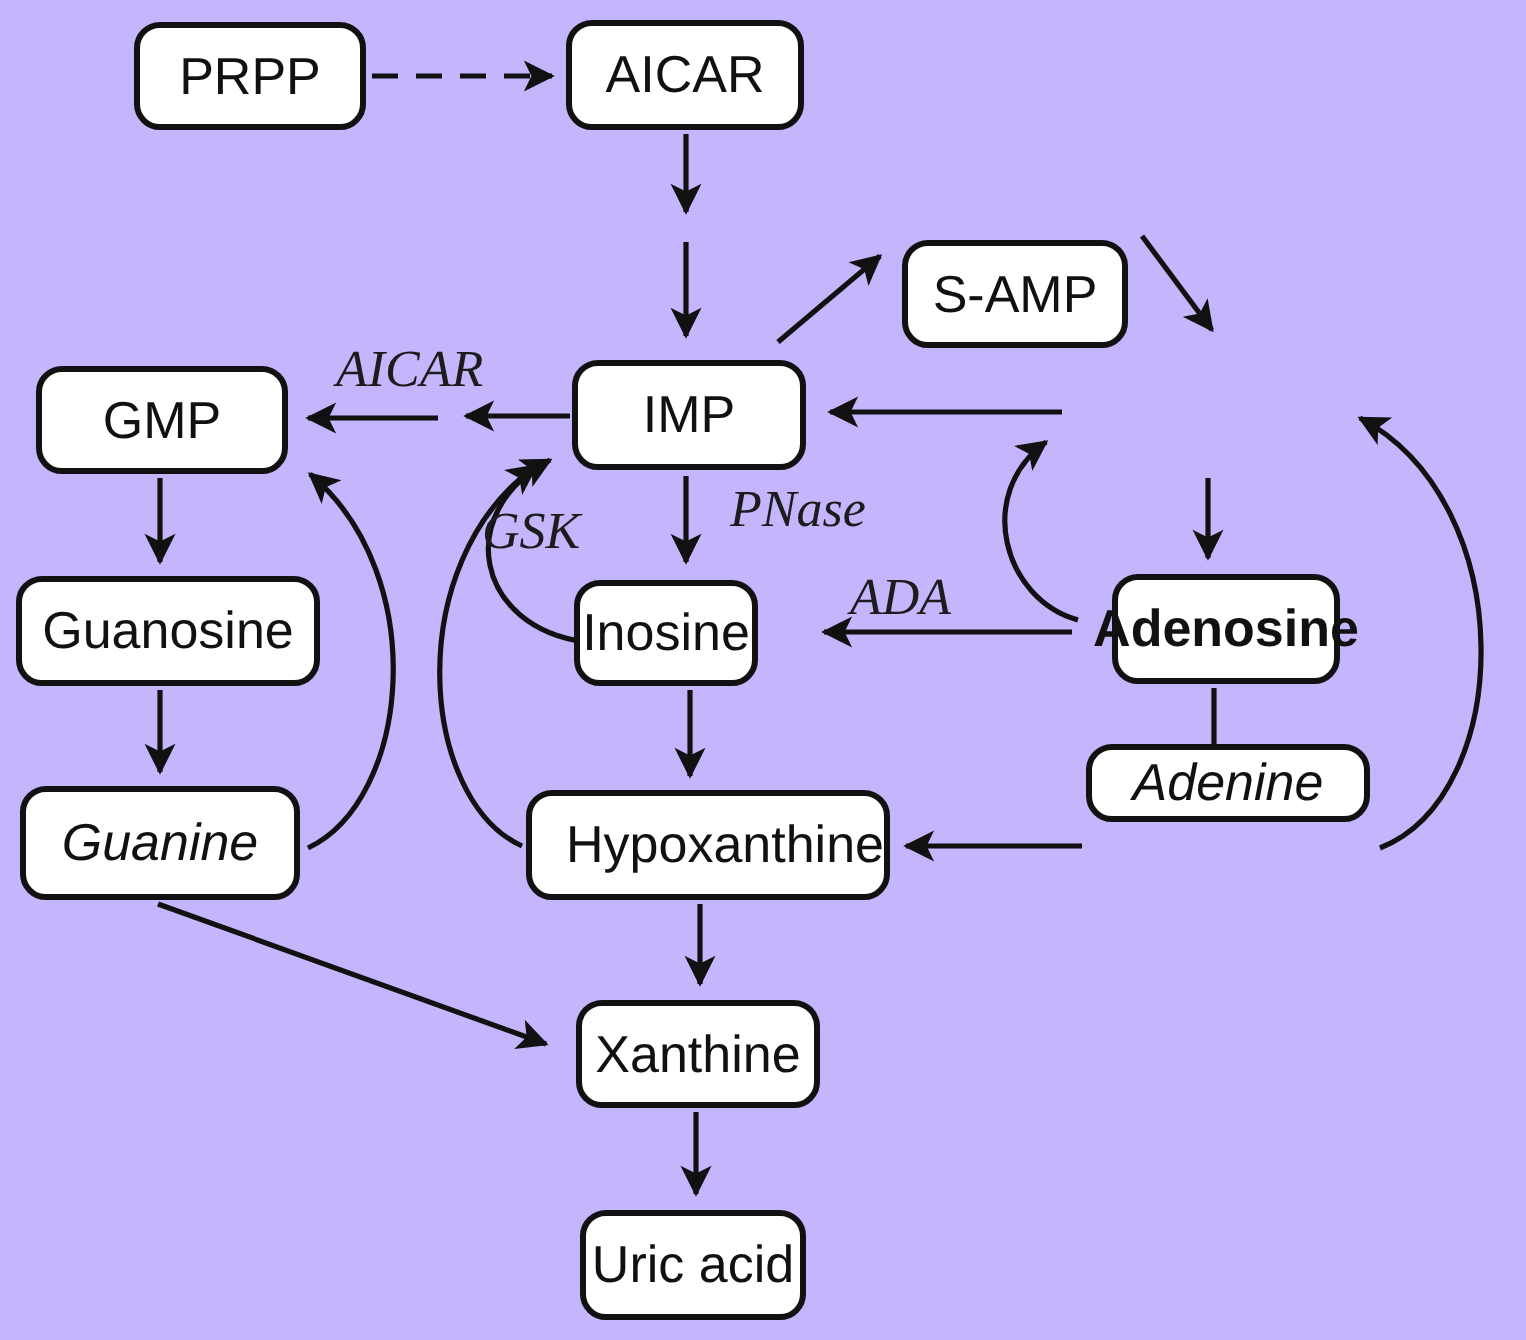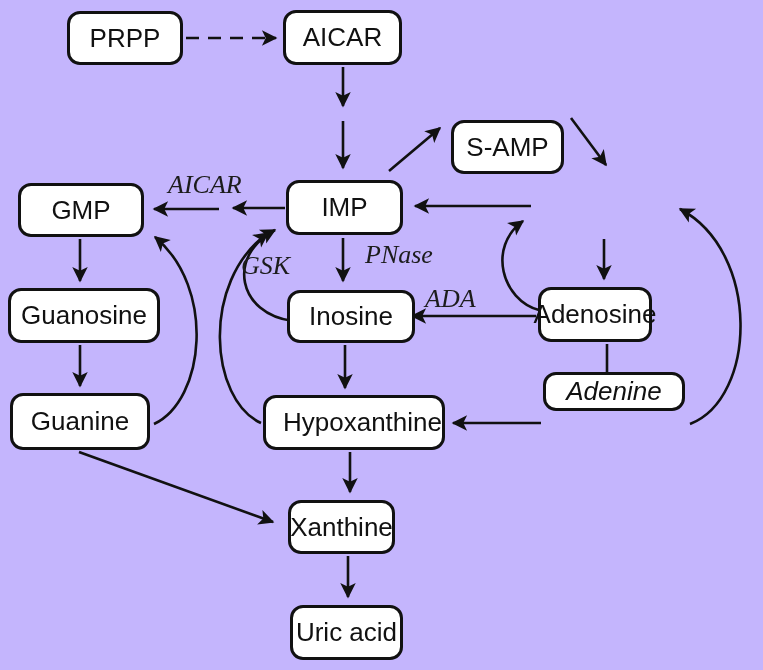--- a/index.html
+++ b/index.html
@@ -104,36 +104,36 @@
   </div>
   <div class="node" style="left:18px;top:183px;width:126px;height:54px;">
     <span>GMP</span>
   </div>
   <div class="node" style="left:286px;top:180px;width:117px;height:55px;">
     <span>IMP</span>
   </div>
   <div class="node" style="left:8px;top:288px;width:152px;height:55px;">
     <span>Guanosine</span>
   </div>
-  <div class="node" style="left:287px;top:290px;width:128px;height:53px;">
+  <div class="node" style="left:287px;top:290px;width:92px;height:53px;">
     <span>Inosine</span>
   </div>
-  <div class="node" style="left:538px;top:287px;width:114px;height:55px;">
+  <div class="node" style="left:556px;top:287px;width:114px;height:55px;font-weight:bold;">
     <span>Adenosine</span>
   </div>
-  <div class="node" style="left:10px;top:393px;width:140px;height:57px;">
+  <div class="node" style="left:10px;top:393px;width:140px;height:57px;font-style:italic;">
     <span>Guanine</span>
   </div>
   <div class="node" style="left:263px;top:395px;width:182px;height:55px;justify-content:flex-end;">
     <span>Hypoxanthine</span>
   </div>
   <div class="node" style="left:543px;top:372px;width:142px;height:39px;font-style:italic;">
     <span>Adenine</span>
   </div>
-  <div class="node" style="left:288px;top:500px;width:107px;height:54px;text-align:right;">
+  <div class="node" style="left:288px;top:500px;width:122px;height:54px;text-align:right;">
     <span>Xanthine</span>
   </div>
   <div class="node" style="left:290px;top:605px;width:113px;height:55px;">
     <span>Uric acid</span>
   </div>
 
   <div class="enzyme" style="left:168px;top:170px;">AICAR</div>
   <div class="enzyme" style="left:349px;top:240px;margin-left:16px;">PNase</div>
   <div class="enzyme" style="left:241px;top:251px;">GSK</div>
   <div class="enzyme" style="left:425px;top:284px;">ADA</div>

